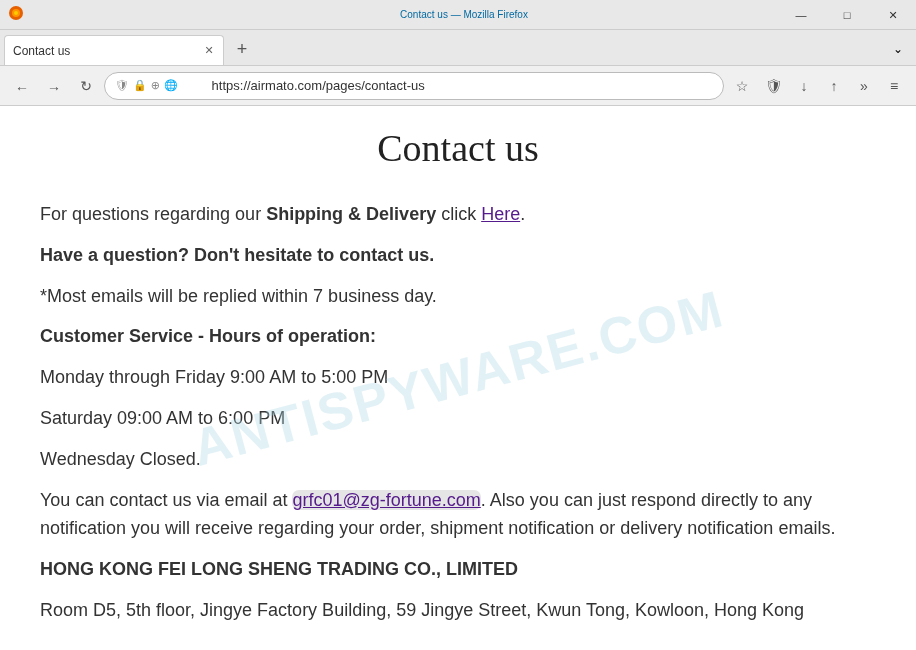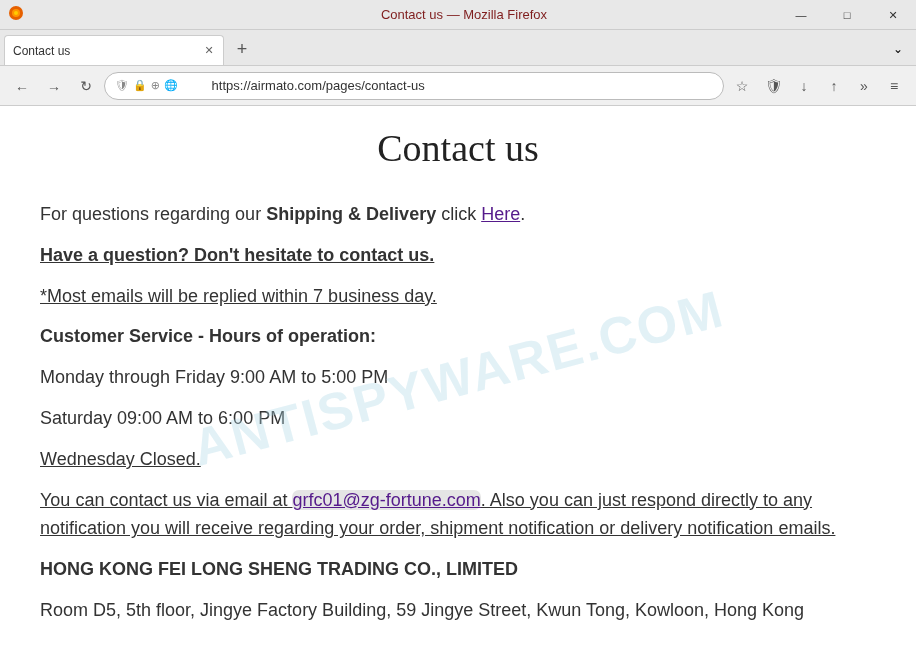--- a/index.html
+++ b/index.html
@@ -9,22 +9,22 @@
     .titlebar {
       background: #e8e8e8;
       height: 30px;
       display: flex;
       align-items: center;
       justify-content: center;
       position: relative;
       border-bottom: 1px solid #ccc;
     }
     .titlebar-title {
-      font-size: 13px;
-      color: #7f1d1d;
+      font-size: 10px;
+      color: #0369a1;
       margin-left: 12px;
     }
     .titlebar-controls {
       position: absolute;
       right: 0;
       top: 0;
       display: flex;
       height: 30px;
     }
     .titlebar-btn {
@@ -223,21 +223,21 @@
       color: #551a8b;
       text-decoration: underline;
     }
     .page-content a.highlighted {
       background: #e5e5e5;
       color: #551a8b;
       text-decoration: underline;
       border-radius: 7px;
     }
 
-    .section-gap { margin-bottom: 20px; text-decoration: underline; }
+    .section-gap { margin-bottom: 20px; }
   </style>
 </head>
 <body>
 
 <div class="titlebar">
   <div class="titlebar-icon">
     <svg class="firefox-icon" viewBox="0 0 16 16">
       <circle cx="8" cy="8" r="7" fill="#e66000"></circle>
       <circle cx="8" cy="8" r="4" fill="#ff9500"></circle>
       <circle cx="8" cy="8" r="2" fill="#ffcc00"></circle>

